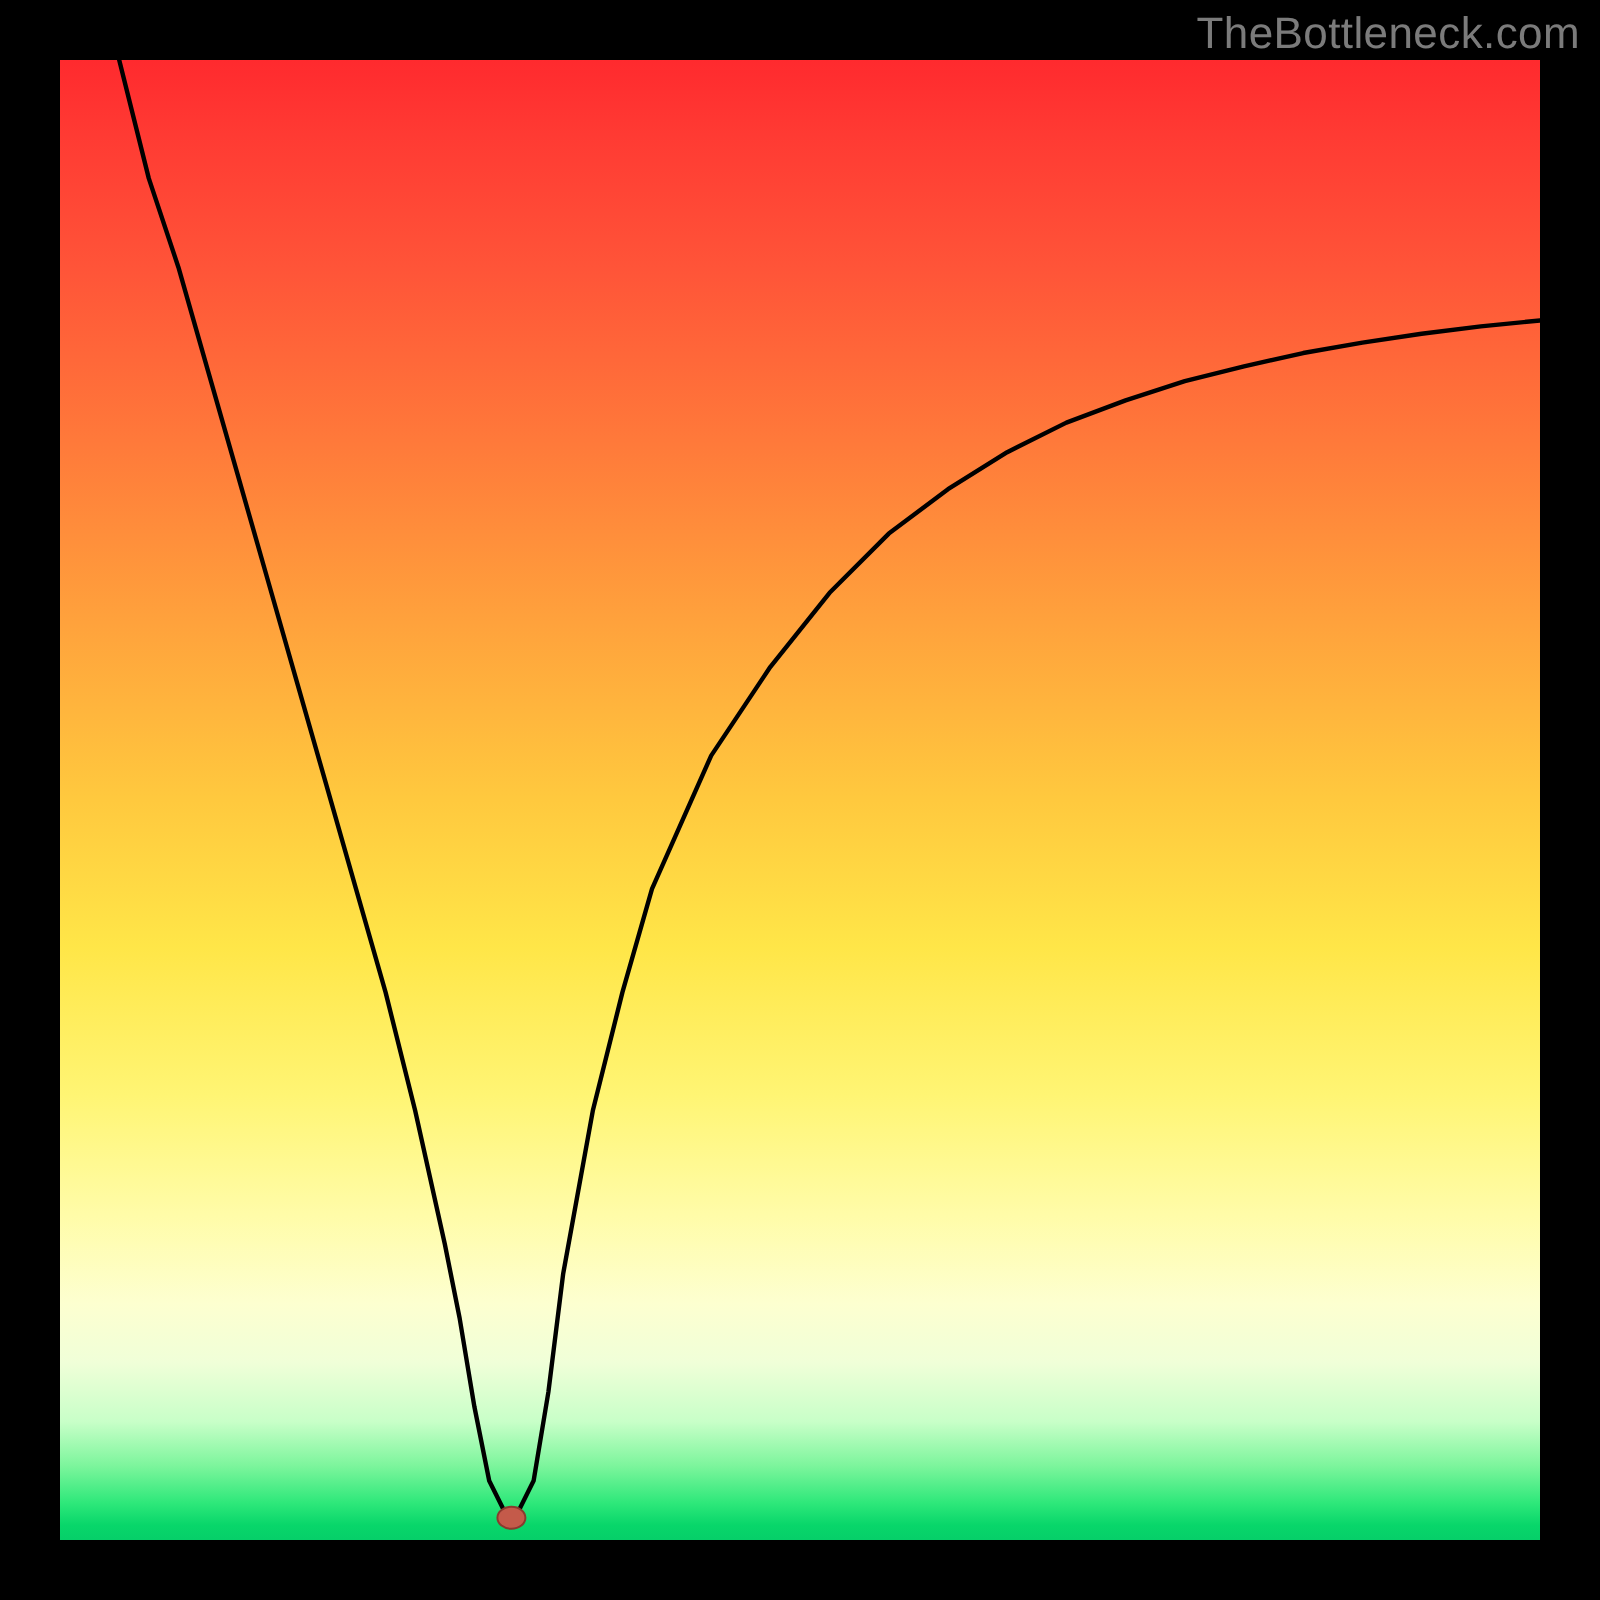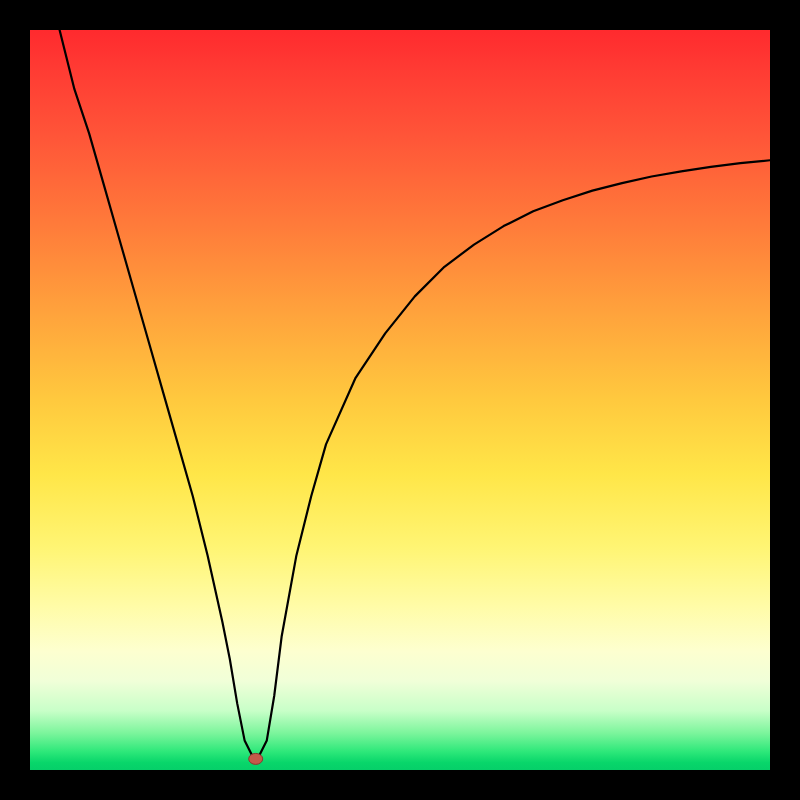--- a/index.html
+++ b/index.html
@@ -66,20 +66,21 @@
     font-size: 22px;
     color: #7b7b7b;
     letter-spacing: 0.2px;
     user-select: none;
   }
 </style>
 </head>
 <body>
 
 <div class="frame">
+  <div class="watermark">TheBottleneck.com</div>
   <div class="plot-area">
     <div class="gradient-bg"></div>
     <svg class="curve-svg" viewBox="0 0 740 740" preserveAspectRatio="none">
       <path id="curve" class="curve-path" d="M29.60 0.00 L44.40 59.20 L59.20 103.60 L74.00 155.40 L88.80 207.20 L103.60 259.00 L118.40 310.80 L133.20 362.60 L148.00 414.40 L162.80 466.20 L177.60 525.40 L192.40 592.00 L199.80 629.00 L207.20 673.40 L214.60 710.40 L222.00 725.20 L229.40 725.20 L236.80 710.40 L244.20 666.00 L251.60 606.80 L266.40 525.40 L281.20 466.20 L296.00 414.40 L325.60 347.80 L355.20 303.40 L384.80 266.40 L414.40 236.80 L444.00 214.60 L473.60 196.10 L503.20 181.30 L532.80 170.20 L562.40 160.58 L592.00 153.18 L621.60 146.52 L651.20 141.34 L680.80 136.90 L710.40 133.20 L740.00 130.24"></path>
       <ellipse id="min-dot" class="min-dot" rx="7" ry="5.5" cx="225.70" cy="728.90"></ellipse>
     </svg>
   </div>
 </div>
 
 </body></html>

